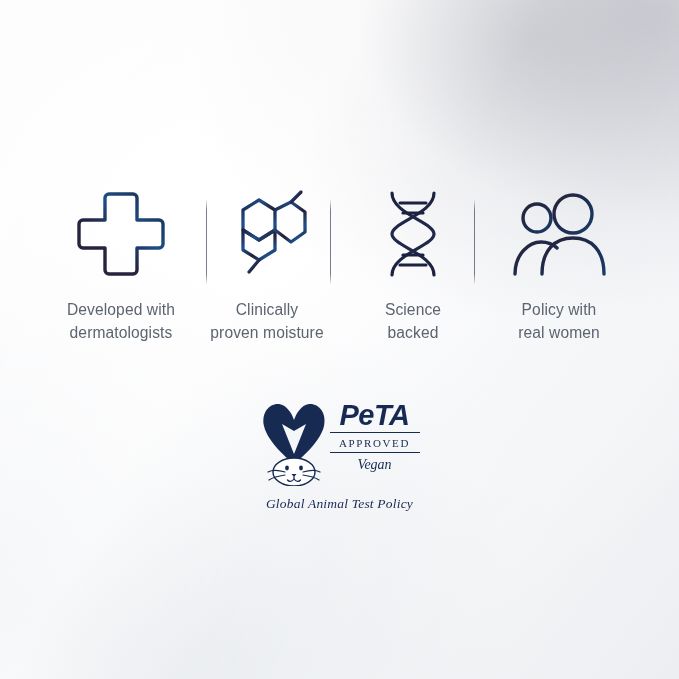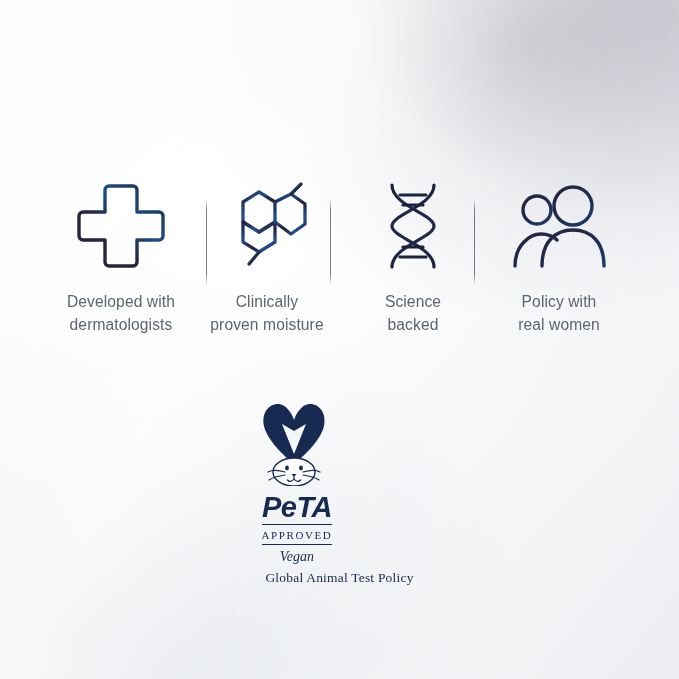--- a/index.html
+++ b/index.html
@@ -46,21 +46,21 @@
     background: radial-gradient(ellipse 420px 300px at 96% 2%, rgba(160,162,172,0.42) 0%, rgba(255,255,255,0) 70%);
     pointer-events: none;
   }
 
   .layer { position: relative; z-index: 3; }
 
   
   .features {
     position: absolute;
     left: 48px;
-    top: 178px;
+    top: 186px;
     width: 584px;
     display: flex;
     align-items: flex-start;
   }
   .feature {
     flex: 1 1 0;
     display: flex;
     flex-direction: column;
     align-items: center;
     position: relative;
@@ -112,21 +112,20 @@
     justify-content: center;
   }
   .peta-inner {
     width: 160px;
     position: relative;
   }
   .peta-top {
     display: flex;
     align-items: flex-start;
     justify-content: flex-start;
-    flex-direction: column;
   }
   .peta-mark { width: 68px; flex: 0 0 68px; }
   .peta-words {
     flex: 1 1 auto;
     padding-top: 2px;
     padding-left: 2px;
     text-align: center;
   }
   .peta-wordmark {
     font-family: "Liberation Sans", sans-serif;
@@ -152,20 +151,21 @@
   .peta-vegan {
     font-family: "Liberation Serif", serif;
     font-style: italic;
     font-size: 14px;
     color: #172a52;
     margin-top: 4px;
     line-height: 15px;
   }
   .peta-policy {
     font-family: "Liberation Serif", serif;
+    font-style: italic;
     font-size: 13.5px;
     color: #172a52;
     text-align: center;
     margin-top: 6px;
     letter-spacing: 0.2px;
   }
 </style>
 </head>
 <body>
 

